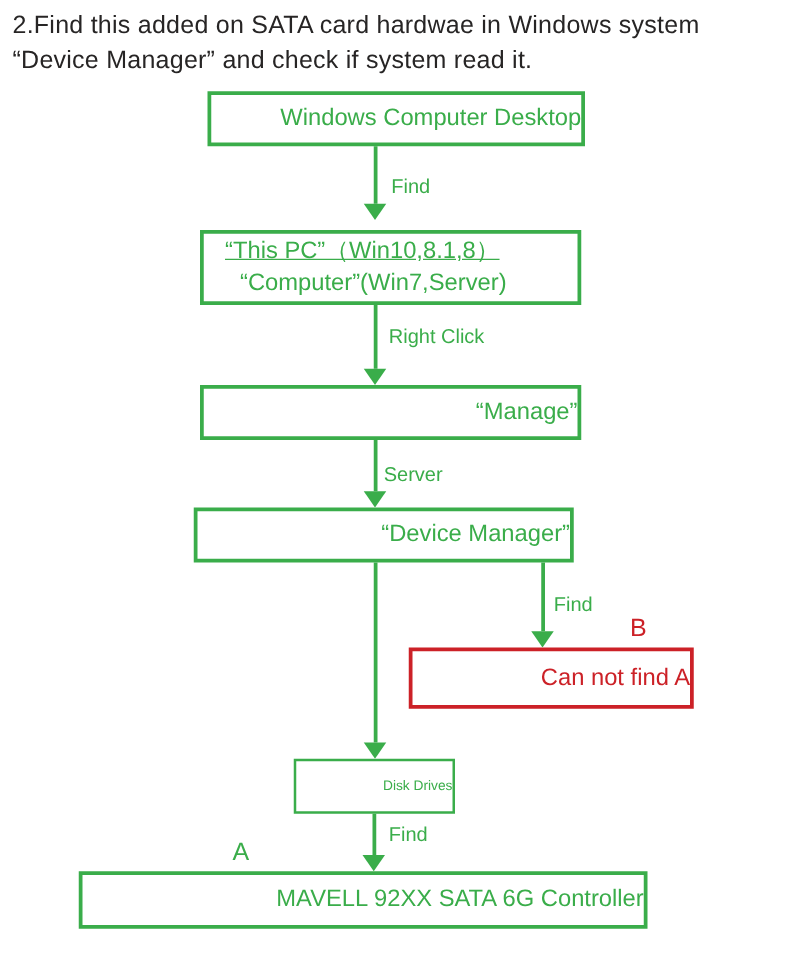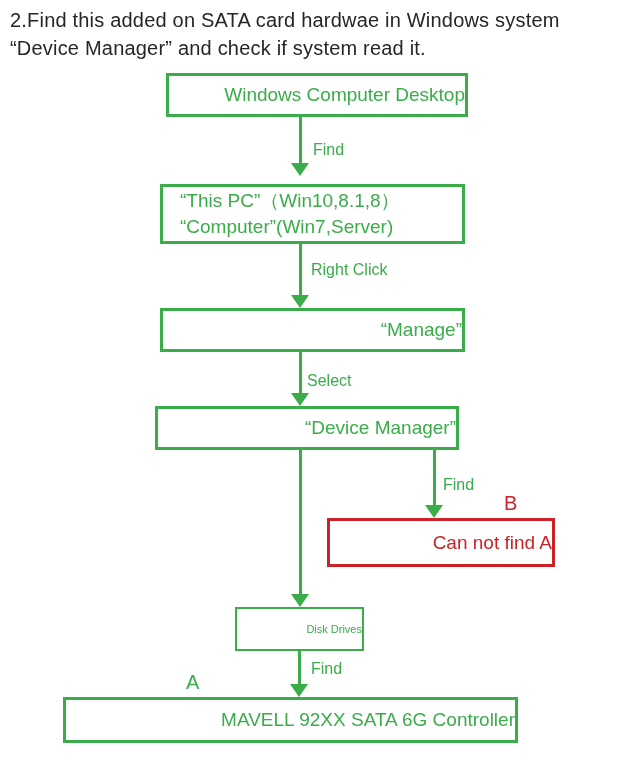--- a/index.html
+++ b/index.html
@@ -56,36 +56,36 @@
   <div class="node" style="left:166px;top:73px;width:302px;height:44px;">
     <span>Windows Computer Desktop</span>
   </div>
 
   <div class="vline" style="left:299px;top:117px;height:46px;"></div>
   <div class="head" style="left:291px;top:163px;"></div>
   <div class="edge-label" style="left:313px;top:141px;">Find</div>
 
   <div class="node left-align two-line" style="left:160px;top:184px;width:305px;height:60px;">
     <span>
-      <span style="display:block;">“This PC”（Win10,8.1,8）</span>
-      <span style="display:block;">“Computer”(Win7,Server)</span>
+      <span style="display:block;text-decoration:underline;">“This PC”（Win10,8.1,8）</span>
+      <span style="display:block;margin-left:12px;">“Computer”(Win7,Server)</span>
     </span>
   </div>
 
   <div class="vline" style="left:299px;top:244px;height:51px;"></div>
   <div class="head" style="left:291px;top:295px;"></div>
   <div class="edge-label" style="left:311px;top:261px;">Right Click</div>
 
   <div class="node" style="left:160px;top:308px;width:305px;height:44px;padding-left:40px;">
     <span>“Manage”</span>
   </div>
 
   <div class="vline" style="left:299px;top:352px;height:41px;"></div>
   <div class="head" style="left:291px;top:393px;"></div>
-  <div class="edge-label" style="left:307px;top:372px;">Select</div>
+  <div class="edge-label" style="left:307px;top:372px;">Server</div>
 
   <div class="node" style="left:155px;top:406px;width:304px;height:44px;">
     <span>“Device Manager”</span>
   </div>
 
   <div class="vline long" style="left:299px;top:450px;height:144px;"></div>
   <div class="head" style="left:291px;top:594px;"></div>
 
   <div class="vline" style="left:433px;top:450px;height:55px;"></div>
   <div class="head" style="left:425px;top:505px;"></div>

